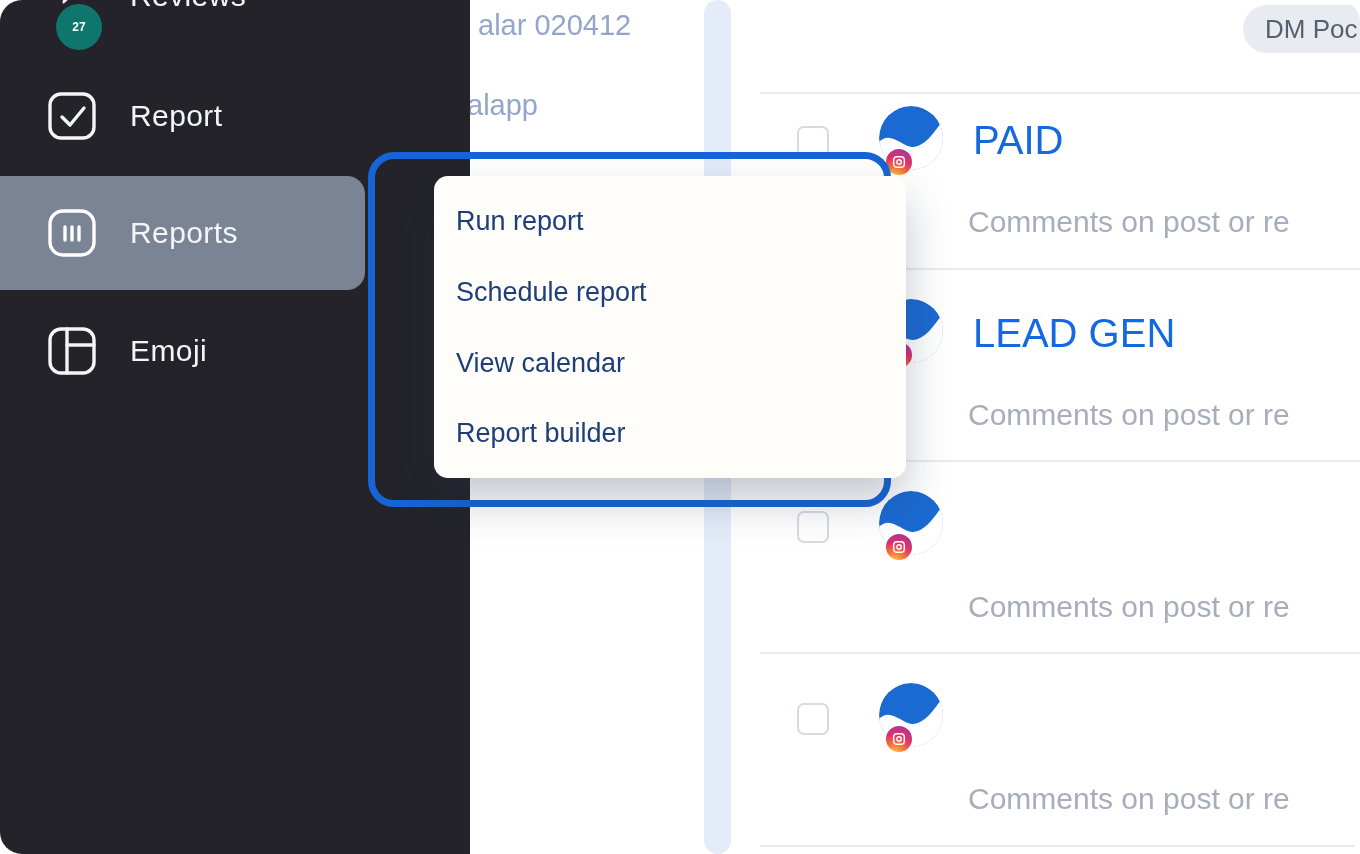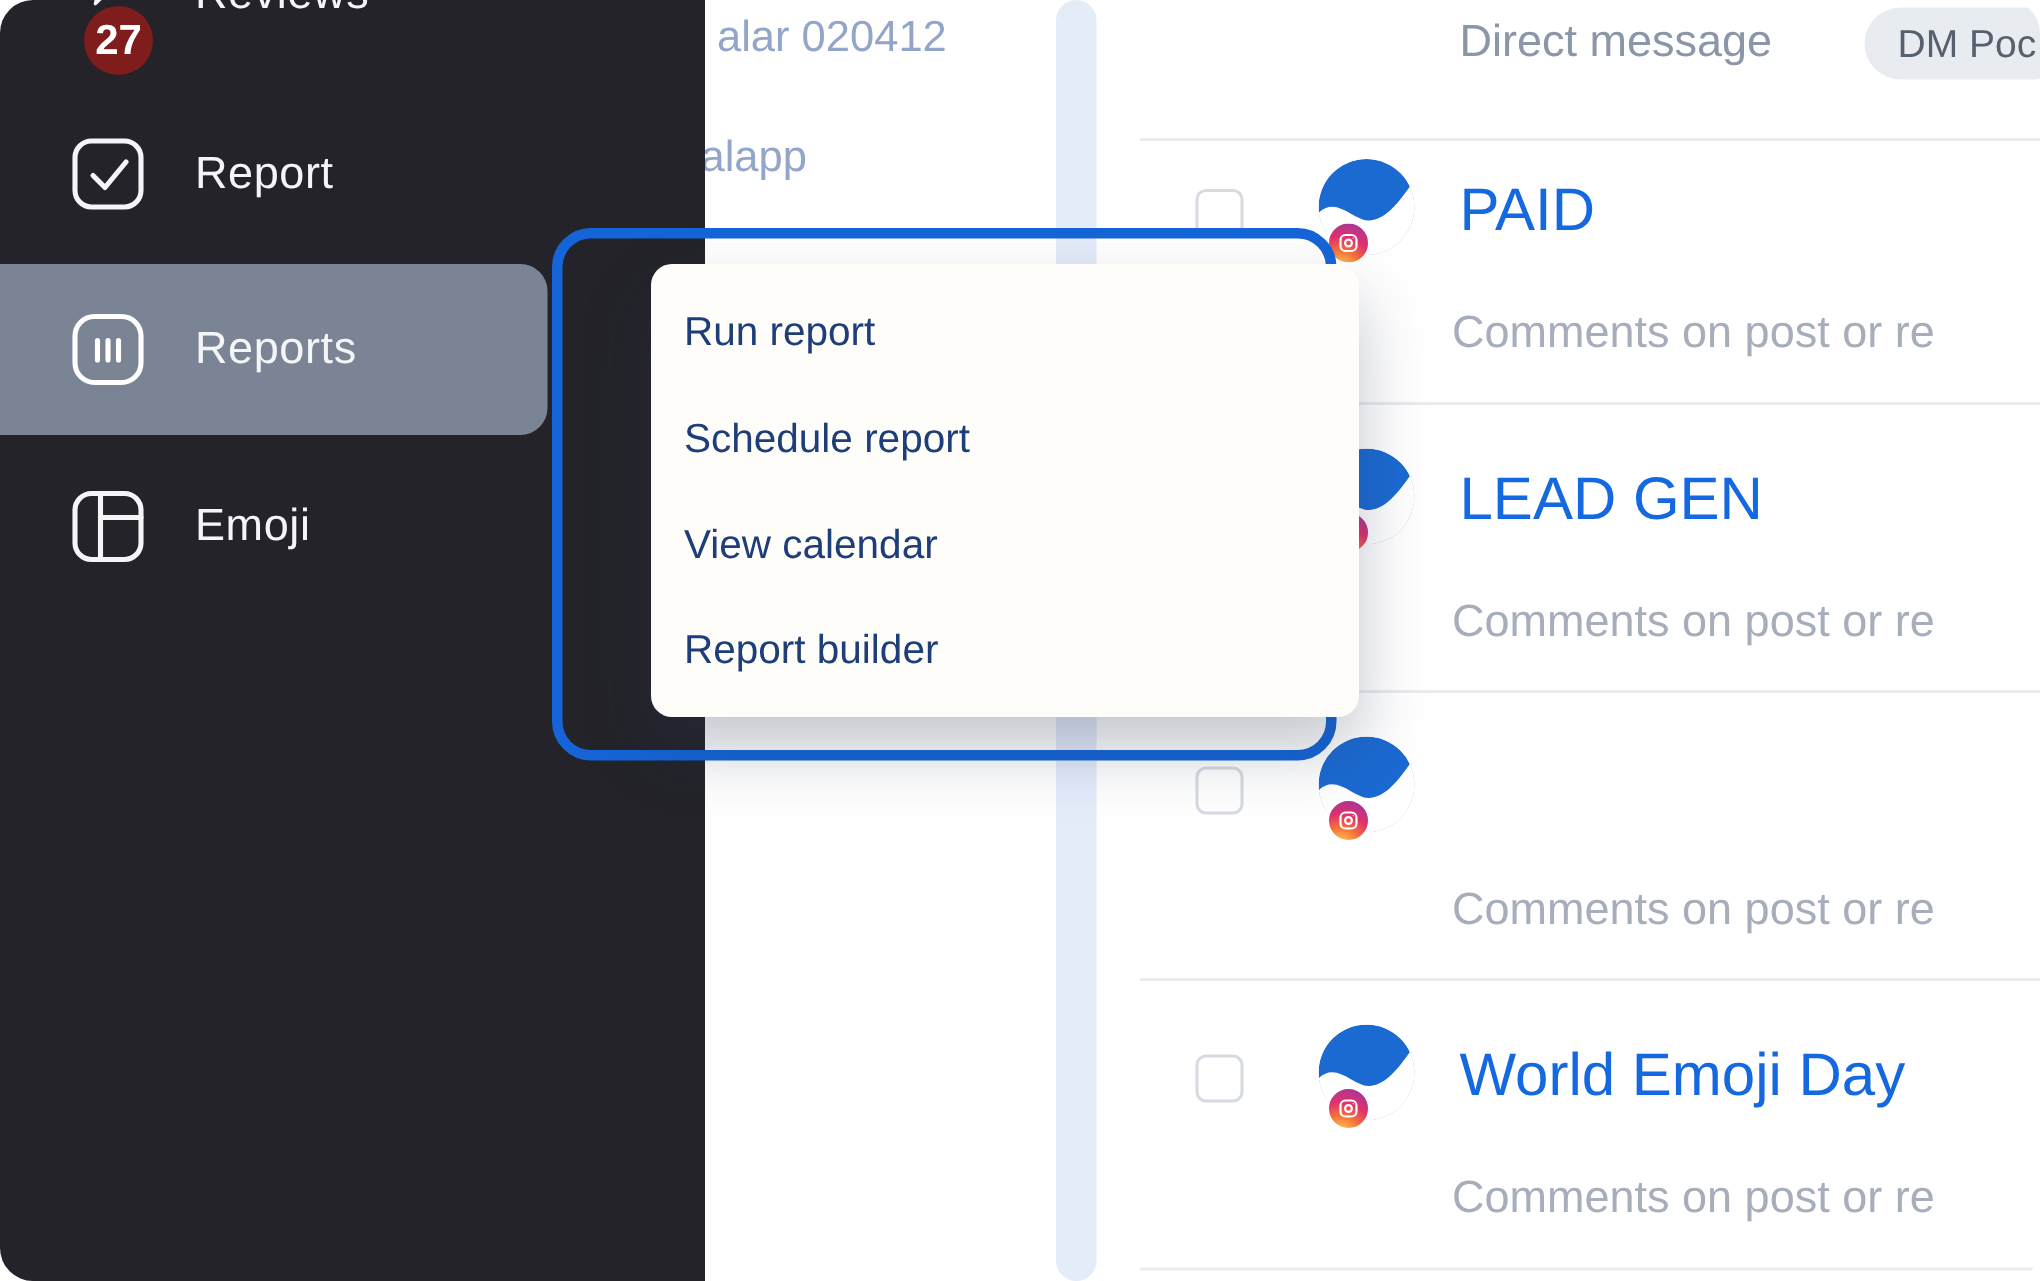--- a/index.html
+++ b/index.html
@@ -56,21 +56,21 @@
   .sidebar{position:absolute;left:0;top:0;width:470px;height:854px;background:#232329;}
   .nav-active{
     position:absolute;left:0;top:176px;width:365px;height:114px;
     background:#7b8494;border-radius:0 18px 18px 0;
   }
   .nav-icon{position:absolute;left:46px;width:52px;height:52px;}
   .nav-icon svg{width:52px;height:52px;display:block;}
   .nav-label{position:absolute;left:130px;font-size:30px;line-height:36px;color:#f4f5f7;letter-spacing:.4px;white-space:nowrap;}
   .count-badge{
     position:absolute;left:56px;top:4px;width:46px;height:46px;border-radius:50%;
-    background:#7f1d1d;color:#fff;font-size:28px;font-weight:bold;
+    background:#0f766e;color:#fff;font-size:12px;font-weight:bold;
     display:flex;align-items:center;justify-content:center;z-index:3;
   }
   .hit{position:absolute;left:0;width:470px;height:114px;}
 
   
   .focus-ring{
     position:absolute;left:368px;top:152px;width:509px;height:341px;
     border:7px solid #1565d8;border-radius:26px;z-index:10;
   }
   .menu-card{
@@ -91,21 +91,20 @@
 
   <div class="mid-col">
     <div class="frag frag1">alar 020412</div>
     <div class="frag frag2">alapp</div>
     <div class="frag frag3">alapp</div>
     <div class="scroll-track"></div>
   </div>
 
   <div class="list-area">
 
-    <div class="hdr-label">Direct message</div>
     <div class="hdr-pill">DM Poc</div>
 
     <div class="divider" style="top:92px"></div>
     <div class="divider" style="top:268px"></div>
     <div class="divider" style="top:460px"></div>
     <div class="divider" style="top:652px"></div>
     <div class="divider" style="top:845px"></div>
 
     <div class="row" style="top:106px">
       <span class="checkbox"></span>
@@ -179,21 +178,20 @@
             </svg>
         </span>
         <span class="ig-badge">
           <svg viewBox="0 0 24 24" fill="none" stroke="#fff" stroke-width="2.2">
               <rect x="4" y="4" width="16" height="16" rx="5"></rect>
               <circle cx="12" cy="12" r="3.4"></circle>
               <circle cx="16.8" cy="7.2" r="0.6" fill="#fff" stroke="none"></circle>
             </svg>
         </span>
       </span>
-      <a href="#" class="row-title">World Emoji Day</a>
       <div class="row-sub">Comments on post or re</div>
     </div>
   </div>
 
   <div class="sidebar">
 
     <div class="nav-active"></div>
 
     <div class="hit" style="top:-64px;height:116px"></div>
     <span class="nav-icon" style="top:-44px;height:86px">

